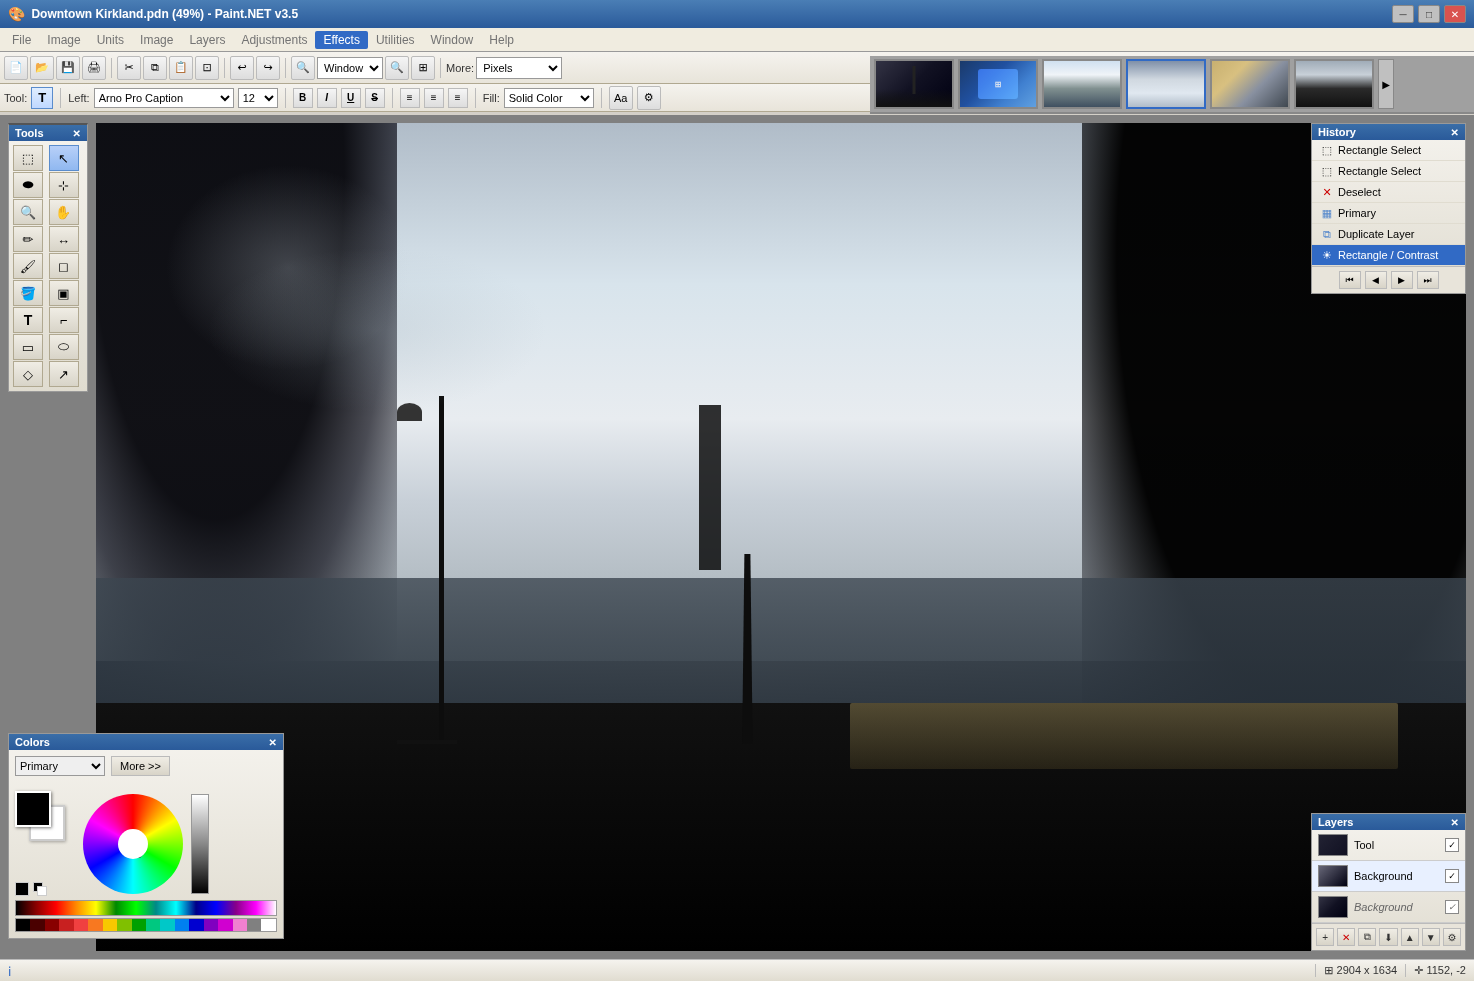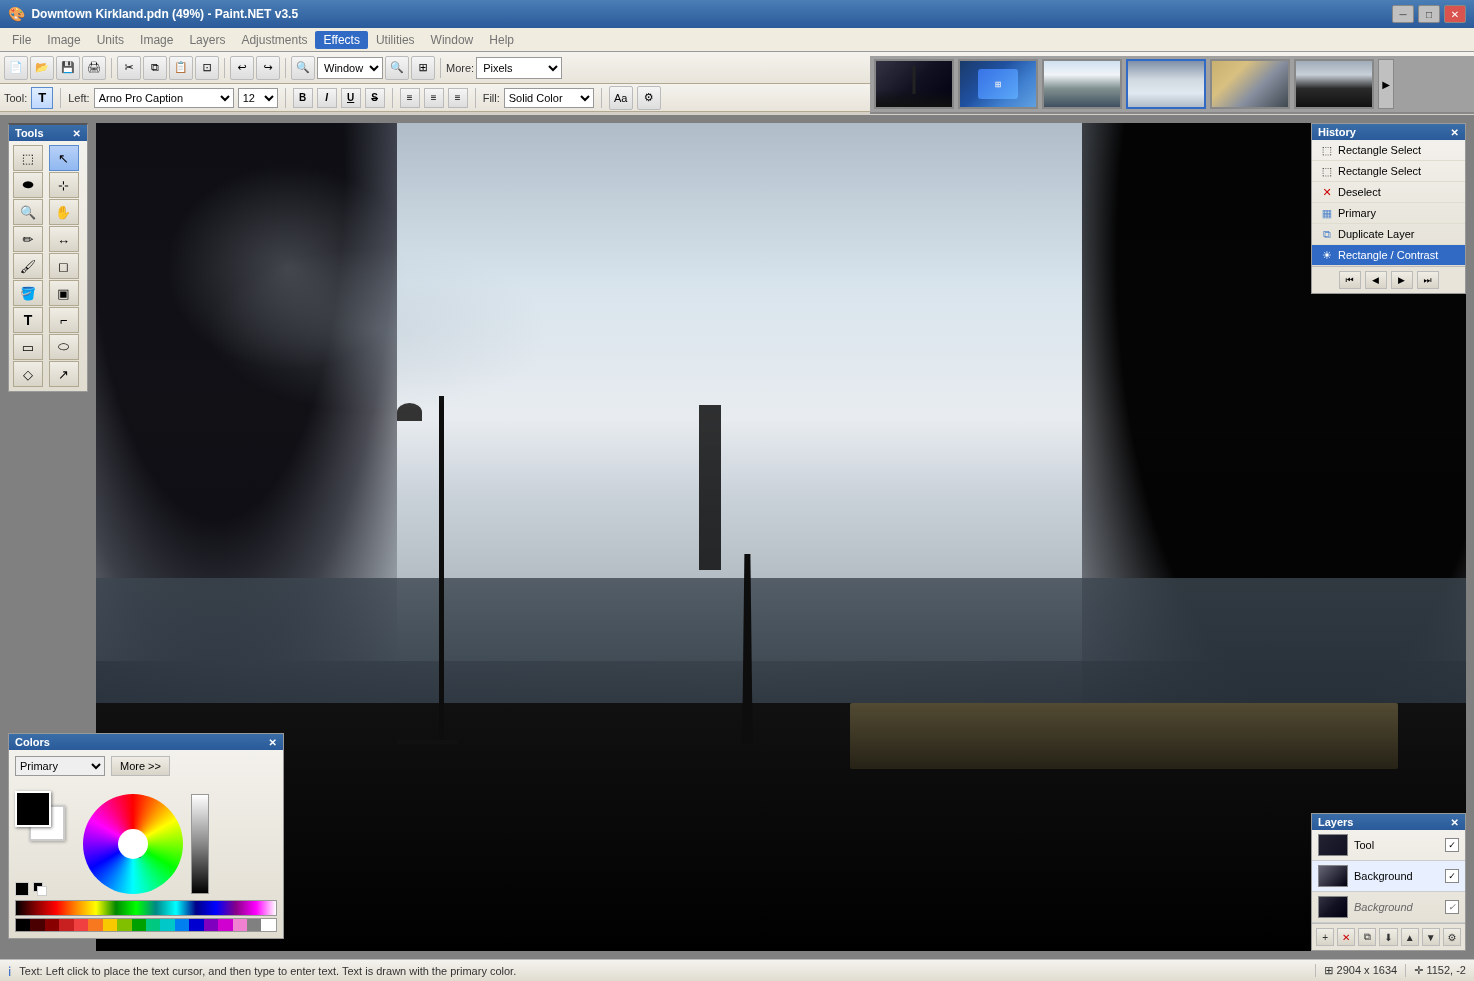--- a/index.html
+++ b/index.html
@@ -679,21 +679,20 @@
       <div class="layer-nav-btn" title="Move Layer Up">▲</div>
       <div class="layer-nav-btn" title="Move Layer Down">▼</div>
       <div class="layer-nav-btn" title="Layer Properties">⚙</div>
     </div>
   </div>
 
 </div>
 
 <div id="status-bar">
   <span class="info-icon">ℹ</span>
-  <span>Text: Left click to place the text cursor, and then type to enter text. Text is drawn with the primary color.</span>
   <div class="spacer"></div>
   <span class="dim-info">
     <span>⊞</span>
     <span>2904 x 1634</span>
   </span>
   <span class="dim-info">
     <span>✛</span>
     <span>1152, -2</span>
   </span>
 </div>

